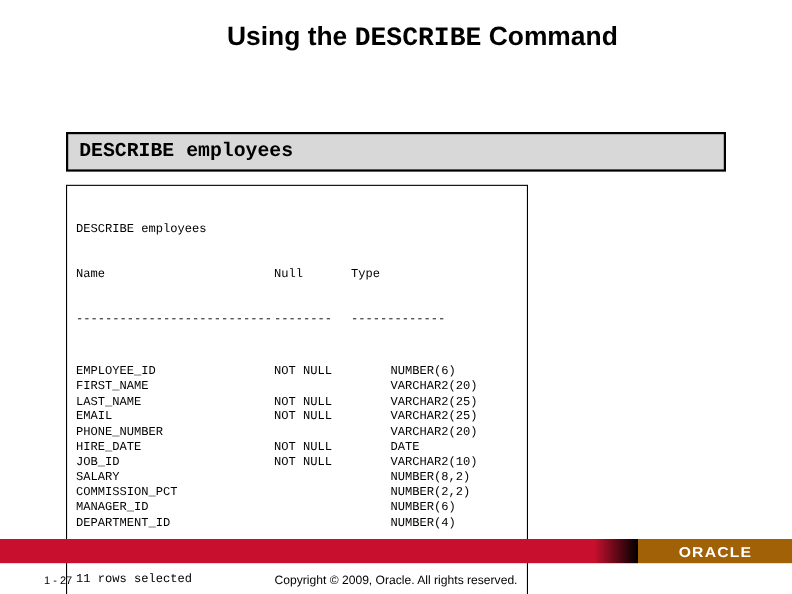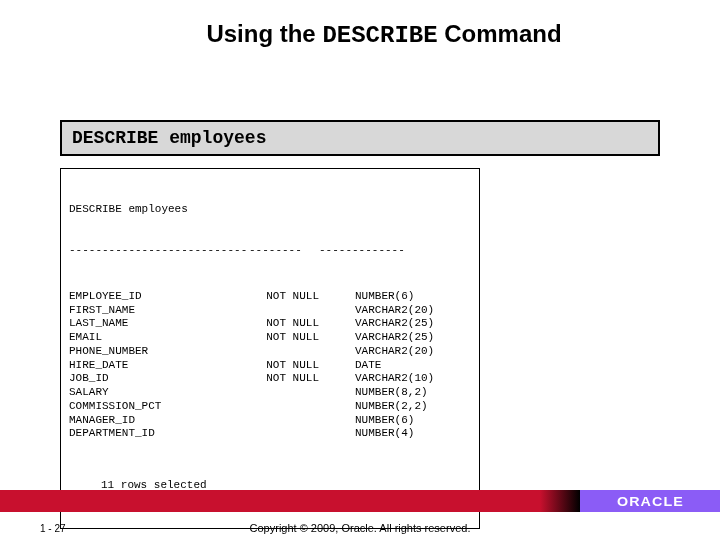--- a/index.html
+++ b/index.html
@@ -57,29 +57,29 @@
     padding: 6px 8px 8px 8px;
     font-family: "Courier New", Courier, monospace;
     font-size: 11px;
     line-height: 1.25;
     white-space: pre;
   }
   .output-box .hdr-row, .output-box .echo, .output-box .dash-row, .output-box .row, .output-box .summary {
     display: block;
   }
   .row .c1 { display: inline-block; width: 180px; }
-  .row .c2 { display: inline-block; width: 70px; text-align: right; }
+  .row .c2 { display: inline-block; width: 70px; }
   .row .c3 { display: inline-block; margin-left: 36px; }
   .hdr-row .c1 { display: inline-block; width: 180px; }
   .hdr-row .c2 { display: inline-block; width: 70px; }
   .hdr-row .c3 { display: inline-block; }
   .dash-row .c1 { display: inline-block; width: 180px; overflow: hidden; }
   .dash-row .c2 { display: inline-block; width: 70px; overflow: hidden; }
   .dash-row .c3 { display: inline-block; overflow: hidden; }
-  .summary { margin-top: 10px; margin-left: 32px; }
+  .summary { margin-top: 10px; }
   .footer-bar {
     position: absolute;
     left: 0;
     bottom: 28px;
     width: 720px;
     height: 22px;
   }
   .footer-bar .red {
     position: absolute;
     left: 0; top: 0;
@@ -89,21 +89,21 @@
   .footer-bar .fade {
     position: absolute;
     left: 540px; top: 0;
     width: 40px; height: 22px;
     background: linear-gradient(to right, #c8102e, #000);
   }
   .footer-bar .black {
     position: absolute;
     left: 580px; top: 0;
     width: 140px; height: 22px;
-    background: #8b5cf6;
+    background: #a16207;
     display: flex;
     align-items: center;
     justify-content: center;
   }
   .oracle-logo {
     color: #fff;
     font-family: Arial, Helvetica, sans-serif;
     font-weight: bold;
     font-size: 13px;
     letter-spacing: 1px;
@@ -132,20 +132,21 @@
   <div class="title">
     <span>Using the </span><span class="mono">DESCRIBE</span><span> Command</span>
   </div>
 
   <div class="cmd-box">
     <span>DESCRIBE employees</span>
   </div>
 
   <div class="output-box">
     <span class="echo">DESCRIBE employees</span>
+    <span class="hdr-row"><span class="c1">Name</span><span class="c2">Null</span><span class="c3">Type</span></span>
     <span class="dash-row"><span class="c1">---------------------------</span><span class="c2">--------</span><span class="c3">-------------</span></span>
     <div id="rows-container"><span class="row"><span class="c1">EMPLOYEE_ID</span><span class="c2">NOT NULL</span><span class="c3">NUMBER(6)</span></span><span class="row"><span class="c1">FIRST_NAME</span><span class="c2"></span><span class="c3">VARCHAR2(20)</span></span><span class="row"><span class="c1">LAST_NAME</span><span class="c2">NOT NULL</span><span class="c3">VARCHAR2(25)</span></span><span class="row"><span class="c1">EMAIL</span><span class="c2">NOT NULL</span><span class="c3">VARCHAR2(25)</span></span><span class="row"><span class="c1">PHONE_NUMBER</span><span class="c2"></span><span class="c3">VARCHAR2(20)</span></span><span class="row"><span class="c1">HIRE_DATE</span><span class="c2">NOT NULL</span><span class="c3">DATE</span></span><span class="row"><span class="c1">JOB_ID</span><span class="c2">NOT NULL</span><span class="c3">VARCHAR2(10)</span></span><span class="row"><span class="c1">SALARY</span><span class="c2"></span><span class="c3">NUMBER(8,2)</span></span><span class="row"><span class="c1">COMMISSION_PCT</span><span class="c2"></span><span class="c3">NUMBER(2,2)</span></span><span class="row"><span class="c1">MANAGER_ID</span><span class="c2"></span><span class="c3">NUMBER(6)</span></span><span class="row"><span class="c1">DEPARTMENT_ID</span><span class="c2"></span><span class="c3">NUMBER(4)</span></span></div>
     <span class="summary">11 rows selected</span>
   </div>
 
   <div class="footer-bar">
     <div class="red"></div>
     <div class="fade"></div>
     <div class="black">
       <span class="oracle-logo">ORACLE</span>

